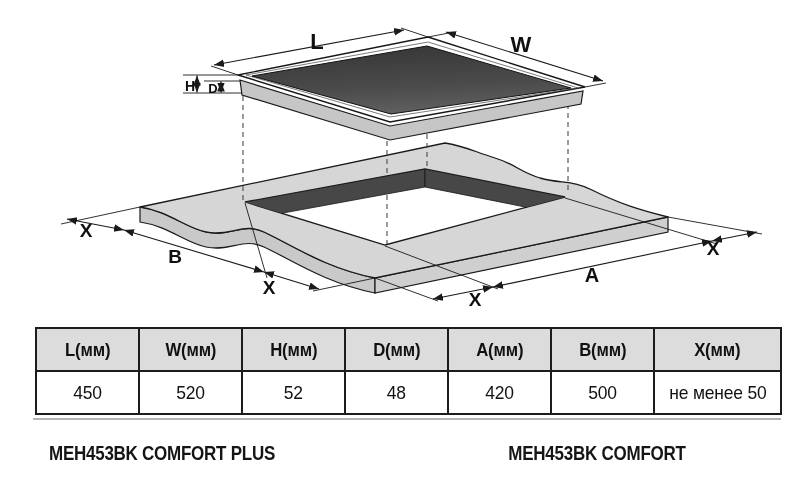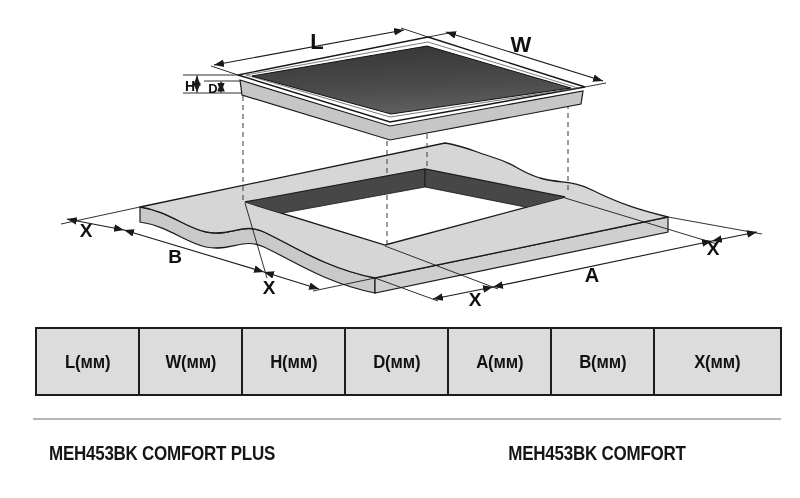--- a/index.html
+++ b/index.html
@@ -5,21 +5,21 @@
   html,body{margin:0;padding:0;background:#ffffff;}
   body{width:800px;height:498px;overflow:hidden;}
   .page{position:relative;width:800px;height:498px;font-family:"Liberation Sans",sans-serif;color:#111;background:#fff;}
   .diagram-svg{position:absolute;left:0;top:0;}
   .dim{stroke:#1a1a1a;stroke-width:1.1;fill:none;}
   .ext{stroke:#1a1a1a;stroke-width:0.9;fill:none;}
   .dash{stroke:#4a4a4a;stroke-width:1.1;fill:none;stroke-dasharray:5 4;}
   .dim-label{font-family:"Liberation Sans",sans-serif;font-weight:700;fill:#101010;text-anchor:middle;}
 
   table.spec{position:absolute;left:35px;top:327px;border-collapse:collapse;table-layout:fixed;}
-  table.spec td{border:2px solid #1c1c1c;text-align:center;vertical-align:middle;padding:12px;}
+  table.spec td{border:2px solid #1c1c1c;text-align:center;vertical-align:middle;padding:0;}
   table.spec tr.hrow td{background:#dcdcdc;height:41px;}
   table.spec tr.vrow td{background:#ffffff;height:41px;}
   .ct{display:inline-block;transform:scaleX(0.88);font-size:19px;letter-spacing:-0.2px;white-space:nowrap;}
   tr.hrow .ct{font-weight:700;}
   tr.vrow .ct{font-weight:400;transform:scaleX(0.92);}
 
   .bottom-rule{position:absolute;left:33px;top:418px;width:748px;height:2px;background:#b5b5b5;}
 
   .caption{position:absolute;top:442px;font-size:20px;font-weight:700;letter-spacing:-0.3px;white-space:nowrap;transform:translateX(-50%) scaleX(0.85);color:#151515;}
   .caption-left{left:162px;}
@@ -128,20 +128,29 @@
     <tbody>
       <tr class="hrow">
         <td><span class="ct">L(мм)</span></td>
         <td><span class="ct">W(мм)</span></td>
         <td><span class="ct">H(мм)</span></td>
         <td><span class="ct">D(мм)</span></td>
         <td><span class="ct">A(мм)</span></td>
         <td><span class="ct">B(мм)</span></td>
         <td><span class="ct">X(мм)</span></td>
       </tr>
+      <tr class="vrow">
+        <td><span class="ct">450</span></td>
+        <td><span class="ct">520</span></td>
+        <td><span class="ct">52</span></td>
+        <td><span class="ct">48</span></td>
+        <td><span class="ct">420</span></td>
+        <td><span class="ct">500</span></td>
+        <td><span class="ct">не менее 50</span></td>
+      </tr>
     </tbody>
   </table>
 
   <div class="bottom-rule"></div>
 
   <div class="caption caption-left">MEH453BK COMFORT PLUS</div>
   <div class="caption caption-right">MEH453BK COMFORT</div>
 
 </div>
 

